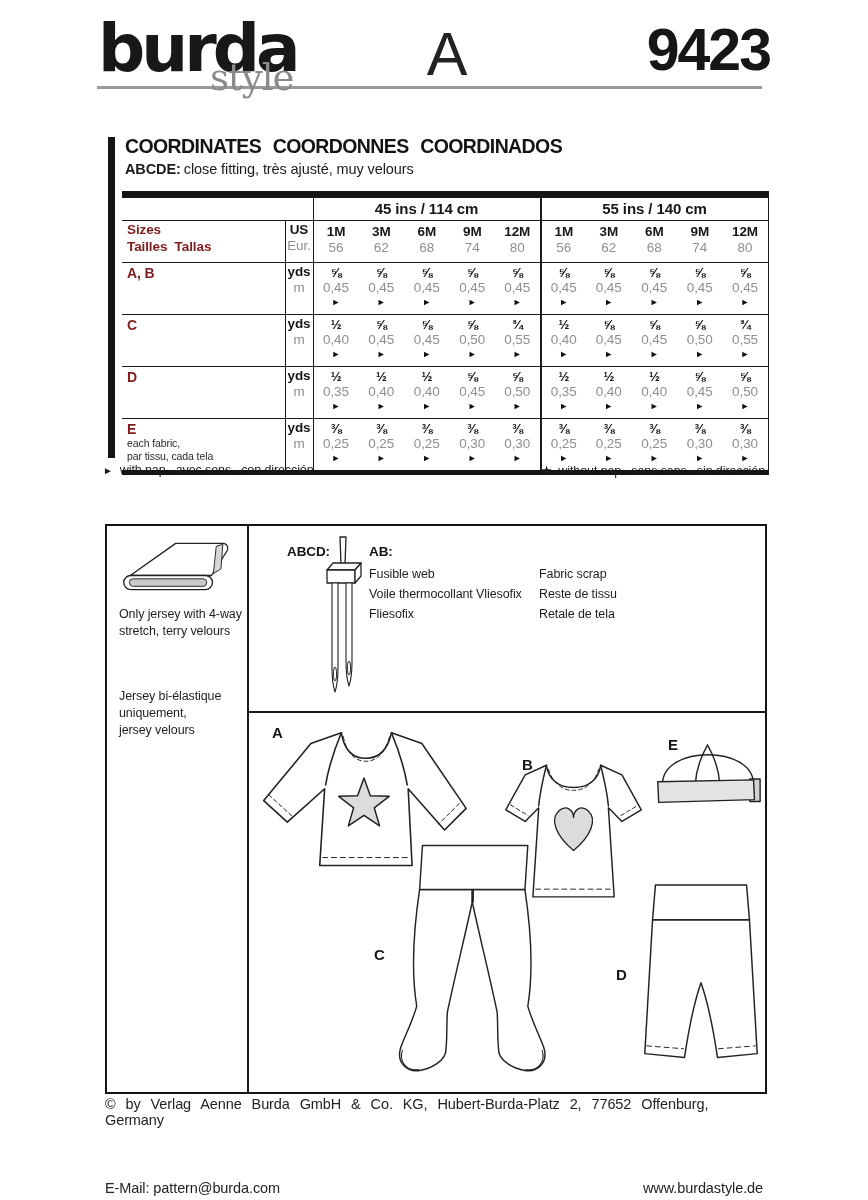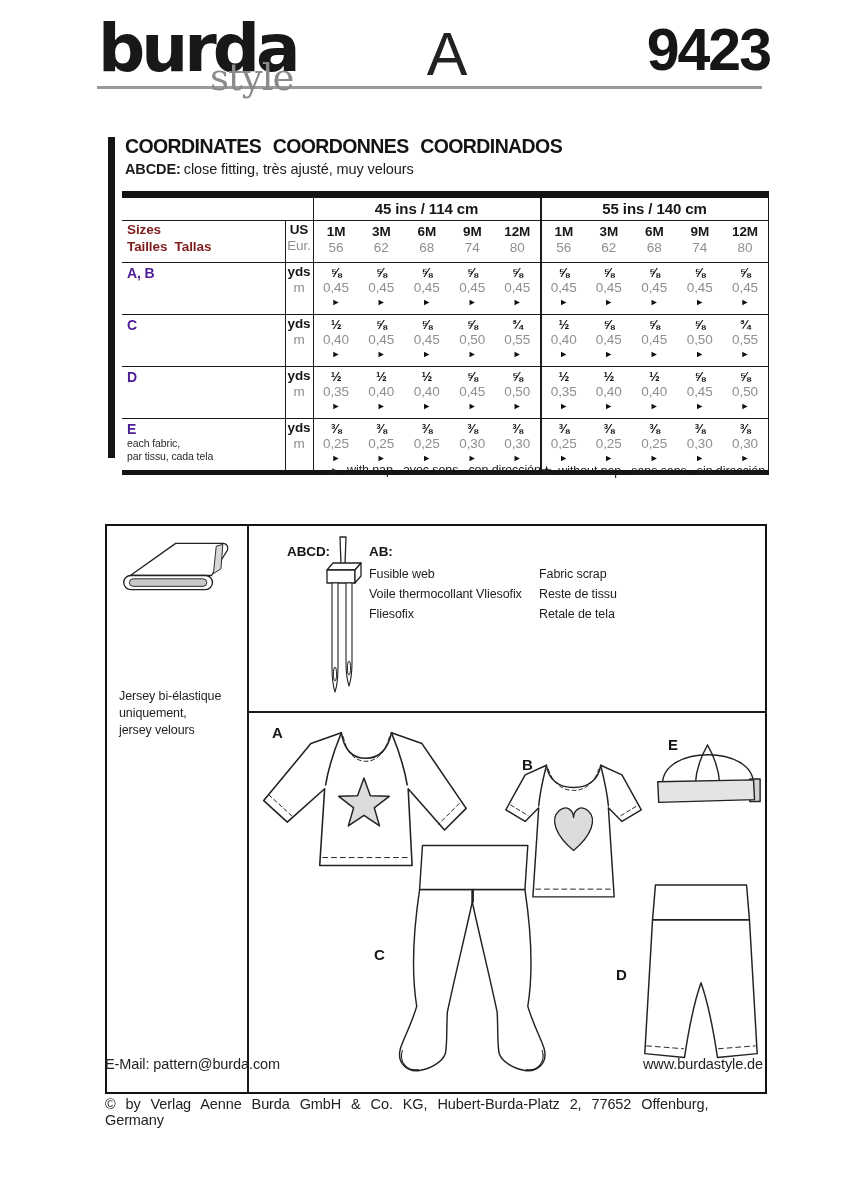--- a/index.html
+++ b/index.html
@@ -38,44 +38,44 @@
   .rule td{border-top:1.3px solid #1b1b1b;}
   .c-label{border-right:1.2px solid #1b1b1b;}
   .c-unit{border-right:1.6px solid #1b1b1b;text-align:center;}
   .c-size{text-align:center;padding-top:2px !important;}
   .grp{border-left:2.6px solid #1b1b1b;}
   .sizes-row td{height:39px;}
   .data-row td{height:49px;}
   .s-label{font-weight:bold;font-size:13.5px;line-height:17px;padding-left:5px;color:#7f1d1d;}
   .u-top{font-weight:bold;font-size:13.5px;line-height:17px;color:#161616;}
   .u-bot{color:#8f8f8f;font-size:13.5px;line-height:16px;}
-  .row-label{font-weight:bold;font-size:14px;line-height:16px;padding:2px 0 0 5px;color:#4c1d95;}
+  .row-label{font-weight:bold;font-size:14px;line-height:16px;padding:2px 0 0 5px;color:#7f1d1d;}
   .row-note{font-size:10.5px;line-height:13px;padding-left:5px;color:#2a2a2a;}
   .v-yds{font-weight:bold;font-size:13px;line-height:15px;color:#161616;}
   .v-m{color:#8f8f8f;font-size:13.5px;line-height:16px;}
   .v-ar{font-size:9px;line-height:13px;color:#111;}
 
   
-  .footnotes{left:103px;top:463px;width:662px;display:flex;justify-content:flex-end;
+  .footnotes{left:103px;top:463px;width:662px;display:flex;justify-content:space-between;
              font-size:12.5px;color:#1b1b1b;}
   .fn-sym{font-size:10px;margin-right:7px;}
   .fn-star{font-size:13px;margin-right:6px;}
 
   
   .infobox{left:105px;top:524px;width:658px;height:566px;border:2.5px solid #141414;}
   .v-div{position:absolute;left:140px;top:0;width:1.6px;height:100%;background:#1b1b1b;}
   .h-div{position:absolute;left:140px;top:185px;width:518px;height:1.6px;background:#1b1b1b;}
   .side-text{position:absolute;left:12px;width:124px;font-size:12.5px;line-height:17px;color:#1e1e1e;}
   .notion-label{position:absolute;font-weight:bold;font-size:13.5px;color:#161616;}
   .notion-lines{position:absolute;font-size:12.5px;line-height:20px;color:#1e1e1e;}
   .garment-label{position:absolute;font-weight:bold;font-size:15px;color:#161616;}
 
   
   .footer1{left:105px;top:1096px;width:660px;font-size:14.5px;color:#232323;word-spacing:6px;}
-  .footer2{left:105px;top:1056px;width:658px;display:flex;justify-content:space-between;
+  .footer2{left:105px;top:1180px;width:658px;display:flex;justify-content:space-between;
            font-size:14.5px;color:#232323;}
   svg{display:block;}
 </style>
 </head>
 <body>
 
 <div class="page">
 
   <div class="abs head-rule"></div>
   <div class="abs brand">burda</div>
@@ -413,20 +413,24 @@
     <div class="h-div"></div>
 
     <svg class="abs" style="left:12px;top:8px" width="118" height="66" viewBox="0 0 125 68">
       <g stroke="#222" fill="#fff" stroke-width="1.4" stroke-linejoin="round">
         <path d="M12,43 L60,9 L110,9 C114,9 116,12 115,16 L98,43 Z"></path>
         <path d="M103,12 L110,10 L108,36 L100,41 Z" fill="#d8d8d8" stroke-width="1"></path>
         <rect x="5" y="43" width="94" height="15" rx="7.5"></rect>
         <rect x="11" y="46.5" width="82" height="8" rx="4" fill="#c9c9c9" stroke-width="1"></rect>
       </g>
     </svg>
+    <div class="side-text" style="top:80px">
+      <div>Only jersey with 4-way</div>
+      <div>stretch, terry velours</div>
+    </div>
     <div class="side-text" style="top:162px">
       <div>Jersey bi-élastique</div>
       <div>uniquement,</div>
       <div>jersey velours</div>
     </div>
 
     <div class="notion-label" style="left:180px;top:18px">ABCD:</div>
     <svg class="abs" style="left:213px;top:8px" width="46" height="172" viewBox="0 0 46 172">
       <g stroke="#222" fill="#fff" stroke-width="1.3" stroke-linejoin="round">
         <path d="M20,3 L26,3 L25,30 L21,30 Z"></path>

